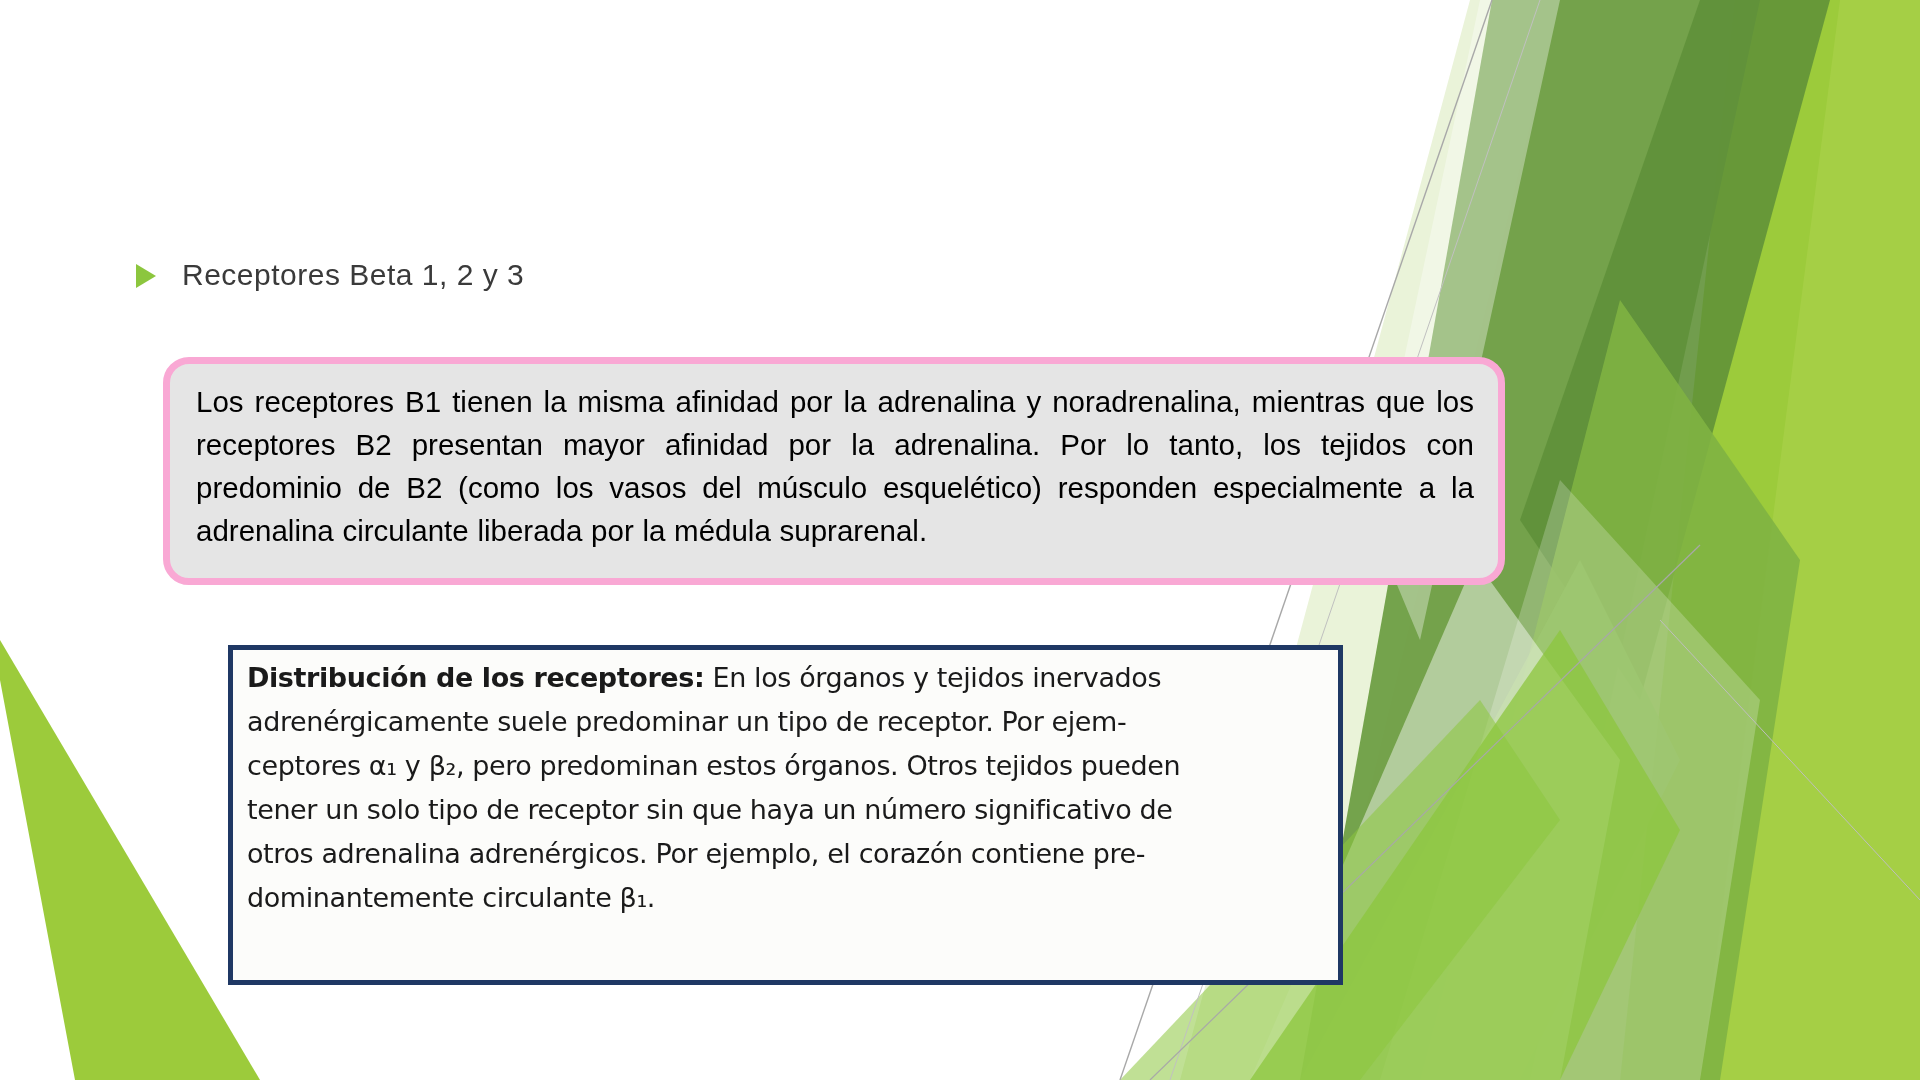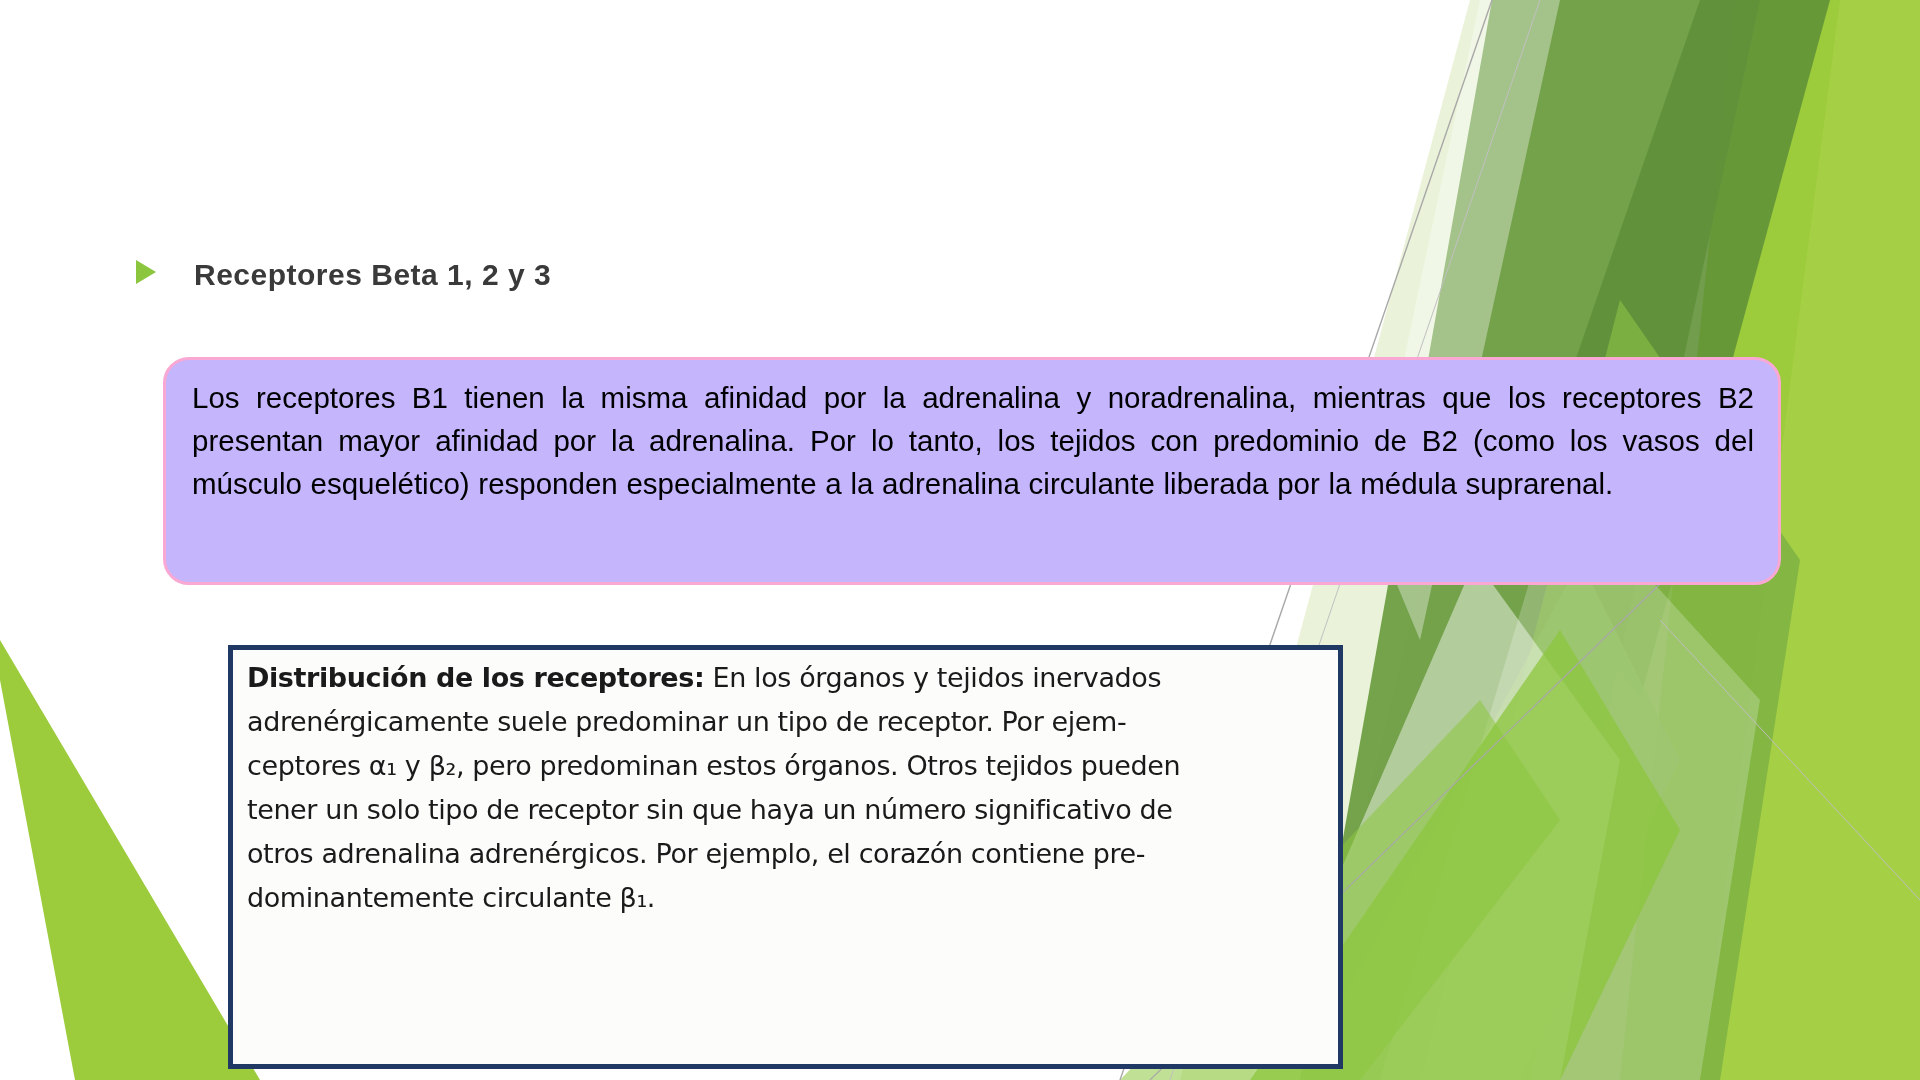--- a/index.html
+++ b/index.html
@@ -39,23 +39,22 @@
     font-weight: 400;
     white-space: nowrap;
   }
 
   
   .bullet-row {
     position: absolute;
     left: 136px;
     top: 258px;
     display: flex;
-    align-items: flex-start;
-    gap: 38px;
-    font-weight: bold;
+    align-items: center;
+    gap: 26px;
   }
   .bullet-marker {
     width: 0;
     height: 0;
     border-left: 20px solid #8CC63E;
     border-top: 12px solid transparent;
     border-bottom: 12px solid transparent;
     flex: 0 0 auto;
     margin-top: 2px;
   }
@@ -64,47 +63,47 @@
     color: #3A3A3A;
     letter-spacing: 0.5px;
     white-space: nowrap;
   }
 
   
   .orange-box {
     position: absolute;
     left: 163px;
     top: 357px;
-    width: 1618px;
+    width: 1342px;
     height: 228px;
     box-sizing: border-box;
-    border: 3px solid #f9a8d4;
+    border: 7px solid #f9a8d4;
     border-radius: 26px;
-    background: #c4b5fd;
+    background: #e5e5e5;
   }
   .orange-box-text {
     position: absolute;
     left: 26px;
     right: 24px;
     top: 16px;
     font-size: 29.5px;
     line-height: 43px;
     color: #000000;
     text-align: justify;
     text-align-last: left;
     word-spacing: 0.5px;
   }
 
   
   .blue-box {
     position: absolute;
     left: 228px;
     top: 645px;
     width: 1115px;
-    height: 424px;
+    height: 340px;
     box-sizing: border-box;
     border: 5px solid #1F3864;
     background: #FCFCFA;
   }
   .blue-box-inner {
     position: absolute;
     left: 14px;
     right: 10px;
     top: 6px;
     font-family: "DejaVu Sans", sans-serif;

